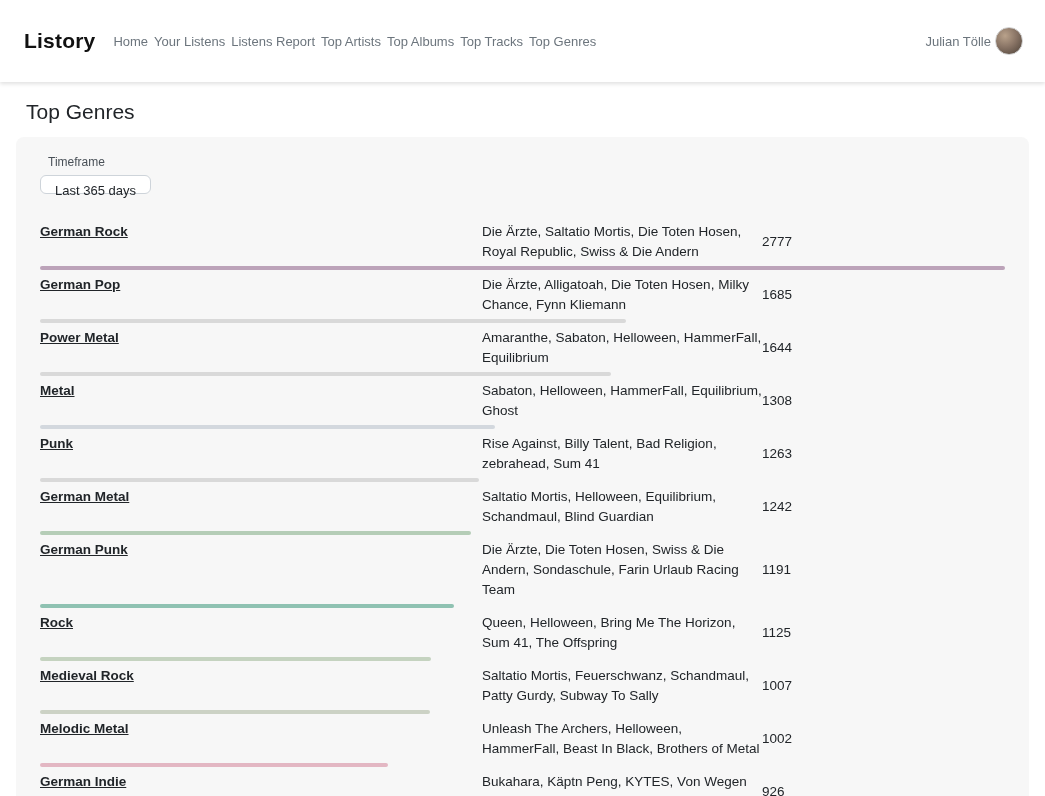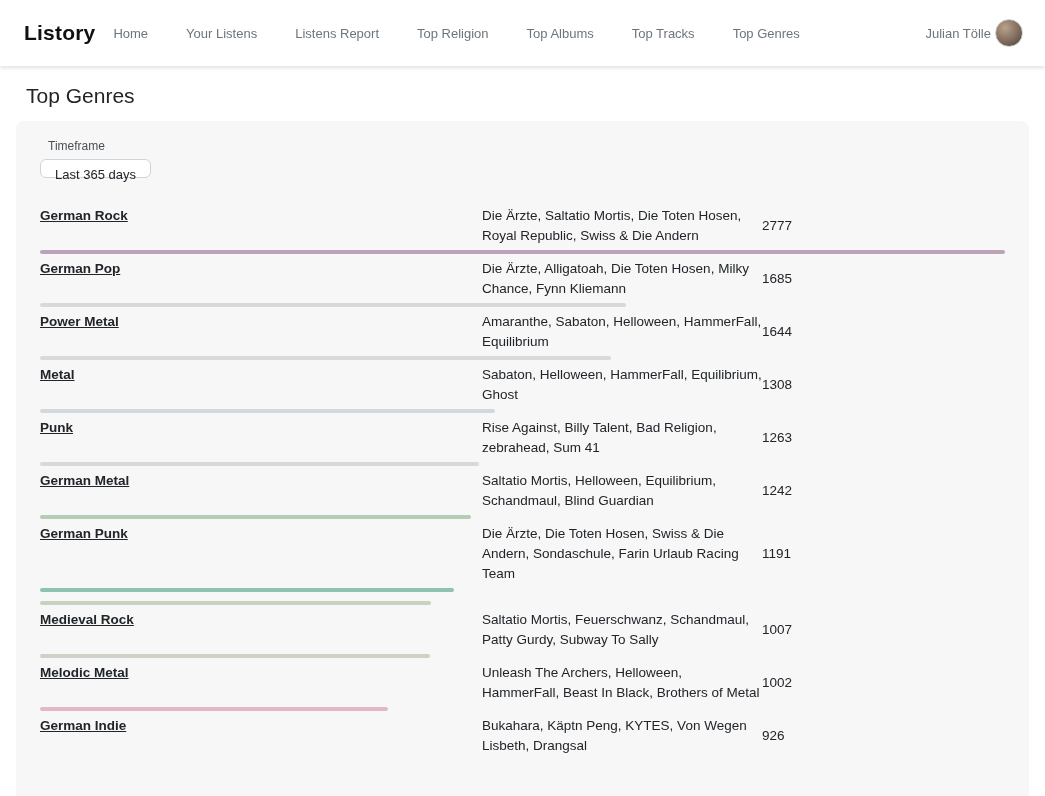--- a/index.html
+++ b/index.html
@@ -6,32 +6,32 @@
   html, body {
     width: 1045px; height: 796px;
     overflow: hidden;
     background: #ffffff;
     font-family: "Liberation Sans", sans-serif;
     color: #212529;
   }
   
   .navbar {
     display: flex; align-items: center;
-    height: 66px;
+    height: 82px;
     padding: 0 22px 0 24px;
     background: #fff;
     box-shadow: 0 2px 4px rgba(0,0,0,0.12);
     position: relative; z-index: 5;
   }
   .brand {
     font-size: 21px; font-weight: 700; color: #111;
     margin-right: 18px; letter-spacing: 0.2px;
     cursor: pointer; white-space: nowrap;
   }
-  .nav-links { display: flex; align-items: center; gap: 38px; flex: 1 1 auto; text-align: center; }
+  .nav-links { display: flex; align-items: center; gap: 6px; flex: 1 1 auto; text-align: center; }
   .nav-link {
     font-size: 13px; color: #6c757d; text-decoration: none;
     cursor: pointer; white-space: nowrap;
   }
   .nav-user { display: flex; align-items: center; gap: 4px; margin-left: auto; cursor: pointer; }
   .user-name { font-size: 13px; color: #6c757d; white-space: nowrap; }
   .avatar {
     width: 28px; height: 28px; border-radius: 50%;
     background: radial-gradient(circle at 35% 30%, #b9a28b 0%, #8a7566 45%, #4a3f36 100%);
     border: 1px solid #d0d0d0;
@@ -95,21 +95,21 @@
 
 <header class="navbar">
   <div class="brand">Listory</div>
   <nav class="nav-links" id="nav-links">
   <a class="nav-link" href="#">Home</a>
 
   <a class="nav-link" href="#">Your Listens</a>
 
   <a class="nav-link" href="#">Listens Report</a>
 
-  <a class="nav-link" href="#">Top Religion</a>
+  <a class="nav-link" href="#">Top Artists</a>
 
   <a class="nav-link" href="#">Top Albums</a>
 
   <a class="nav-link" href="#">Top Tracks</a>
 
   <a class="nav-link" href="#">Top Genres</a>
 </nav>
   <div class="nav-user">
     <span class="user-name">Julian Tölle</span>
     <span class="avatar"></span>
@@ -181,20 +181,25 @@
   <div class="genre-row">
     <div class="row-content">
       <div class="genre-name">German Punk</div>
       <div class="genre-artists">Die Ärzte, Die Toten Hosen, Swiss &amp; Die Andern, Sondaschule, Farin Urlaub Racing Team</div>
       <div class="genre-count">1191</div>
     </div>
     <div class="genre-bar" style="width: 42.9%; background: rgb(143, 194, 178);"></div>
   </div>
 
   <div class="genre-row">
+    <div class="row-content">
+      <div class="genre-name">Rock</div>
+      <div class="genre-artists">Queen, Helloween, Bring Me The Horizon, Sum 41, The Offspring</div>
+      <div class="genre-count">1125</div>
+    </div>
     <div class="genre-bar" style="width: 40.5%; background: rgb(197, 211, 192);"></div>
   </div>
 
   <div class="genre-row">
     <div class="row-content">
       <div class="genre-name">Medieval Rock</div>
       <div class="genre-artists">Saltatio Mortis, Feuerschwanz, Schandmaul, Patty Gurdy, Subway To Sally</div>
       <div class="genre-count">1007</div>
     </div>
     <div class="genre-bar" style="width: 40.4%; background: rgb(204, 210, 197);"></div>

